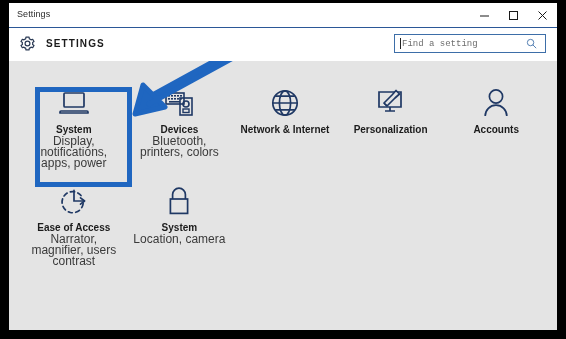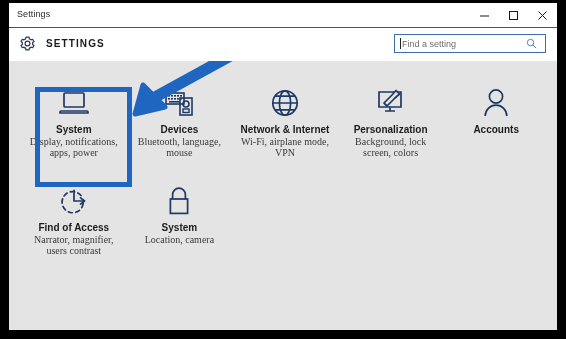--- a/index.html
+++ b/index.html
@@ -88,20 +88,21 @@
 
   .searchbox {
     position: absolute;
     right: 11px; top: 6px;
     width: 152px; height: 19px;
     background: #ffffff;
     border: 1px solid #3d6ea8;
     box-sizing: border-box;
     display: flex;
     align-items: center;
+    font-family: Liberation Mono, monospace;
   }
   .search-caret {
     width: 1px;
     height: 11px;
     background: #222;
     margin-left: 5px;
   }
   .search-placeholder {
     flex: 1;
     font-size: 9px;
@@ -155,25 +156,24 @@
   .tile-icon svg { display: block; }
   .tile-title {
     font-size: 10px;
     font-weight: bold;
     color: #1b1b1b;
     line-height: 11px;
     margin-bottom: 1px;
     white-space: nowrap;
   }
   .tile-desc {
-    font-size: 10px;
+    font-size: 12px;
     color: #3a3a3a;
     line-height: 11px;
     max-width: 98px;
-    font-family: Liberation Serif, serif;
   }
 
   
   .annot-box {
     position: absolute;
     left: 26px;
     top: 26px;
     width: 97px;
     height: 100px;
     border: 5px solid #1f66c0;
@@ -270,46 +270,44 @@
                   <rect x="14" y="9" width="2" height="1.6"></rect>
                 <rect x="17" y="9" width="2" height="1.6"></rect>
                 <rect x="6" y="12" width="11" height="1.6"></rect>
               </g>
               <rect x="17" y="9" width="12" height="17" fill="none" stroke="currentColor" stroke-width="1.6"></rect>
               <circle cx="23" cy="15" r="3" fill="none" stroke="currentColor" stroke-width="1.6"></circle>
               <rect x="20" y="20" width="6" height="3.5" fill="none" stroke="currentColor" stroke-width="1.4"></rect>
             </svg>
           </div>
           <div class="tile-title">Devices</div>
-          <div class="tile-desc">Bluetooth, language, mouse</div>
+          <div class="tile-desc">Bluetooth, printers, colors</div>
         </div>
 
         <div class="tile">
           <div class="tile-icon">
             <svg width="30" height="30" viewBox="0 0 30 30" aria-hidden="true">
               <circle cx="15" cy="15" r="12.2" fill="none" stroke="currentColor" stroke-width="1.7"></circle>
               <ellipse cx="15" cy="15" rx="5.6" ry="12.2" fill="none" stroke="currentColor" stroke-width="1.7"></ellipse>
               <path d="M3 15 H27 M5.2 8.2 H24.8 M5.2 21.8 H24.8" stroke="currentColor" stroke-width="1.7" fill="none"></path>
             </svg>
           </div>
           <div class="tile-title">Network &amp; Internet</div>
-          <div class="tile-desc">Wi-Fi, airplane mode, VPN</div>
         </div>
 
         <div class="tile">
           <div class="tile-icon">
             <svg width="32" height="28" viewBox="0 0 32 28" aria-hidden="true">
               <path d="M4 3 H26 V18 H4 Z" fill="none" stroke="currentColor" stroke-width="1.7"></path>
               <path d="M15 18 V22 M10 22 H20" stroke="currentColor" stroke-width="1.7" fill="none"></path>
               <path d="M9 14 L17 6 L21 1.5 L24.5 5 L20 9 L12 17 Z" fill="#e4e4e4" stroke="currentColor" stroke-width="1.7" stroke-linejoin="round"></path>
               <path d="M9 14 L12 17" stroke="currentColor" stroke-width="1.5"></path>
             </svg>
           </div>
           <div class="tile-title">Personalization</div>
-          <div class="tile-desc">Background, lock screen, colors</div>
         </div>
 
         <div class="tile">
           <div class="tile-icon">
             <svg width="26" height="30" viewBox="0 0 26 30" aria-hidden="true">
               <circle cx="13" cy="8.5" r="6.6" fill="none" stroke="currentColor" stroke-width="1.7"></circle>
               <path d="M2.2 28 a10.8 10.8 0 0 1 21.6 0" fill="none" stroke="currentColor" stroke-width="1.7"></path>
             </svg>
           </div>
           <div class="tile-title">Accounts</div>
@@ -317,21 +315,21 @@
 
 
         <div class="tile">
           <div class="tile-icon">
             <svg width="30" height="30" viewBox="0 0 30 30" aria-hidden="true">
               <path d="M22 9.6 A10.6 10.6 0 1 0 24.2 15" fill="none" stroke="currentColor" stroke-width="1.7" stroke-linecap="round" stroke-dasharray="4.2 3.4"></path>
               <path d="M15 4.4 V15 H24.5" fill="none" stroke="currentColor" stroke-width="1.7" stroke-linecap="round"></path>
               <path d="M21.5 11.8 L25.6 15 L21.5 18.2" fill="none" stroke="currentColor" stroke-width="1.7" stroke-linecap="round" stroke-linejoin="round"></path>
             </svg>
           </div>
-          <div class="tile-title">Find of Access</div>
+          <div class="tile-title">Ease of Access</div>
           <div class="tile-desc">Narrator, magnifier, users contrast</div>
         </div>
 
         <div class="tile">
           <div class="tile-icon">
             <svg width="26" height="30" viewBox="0 0 26 30" aria-hidden="true">
               <path d="M6.6 13 V8.6 a6.4 6.4 0 0 1 12.8 0 V13" fill="none" stroke="currentColor" stroke-width="1.7"></path>
               <rect x="4.4" y="13" width="17.2" height="14.4" fill="none" stroke="currentColor" stroke-width="1.7"></rect>
             </svg>
           </div>

